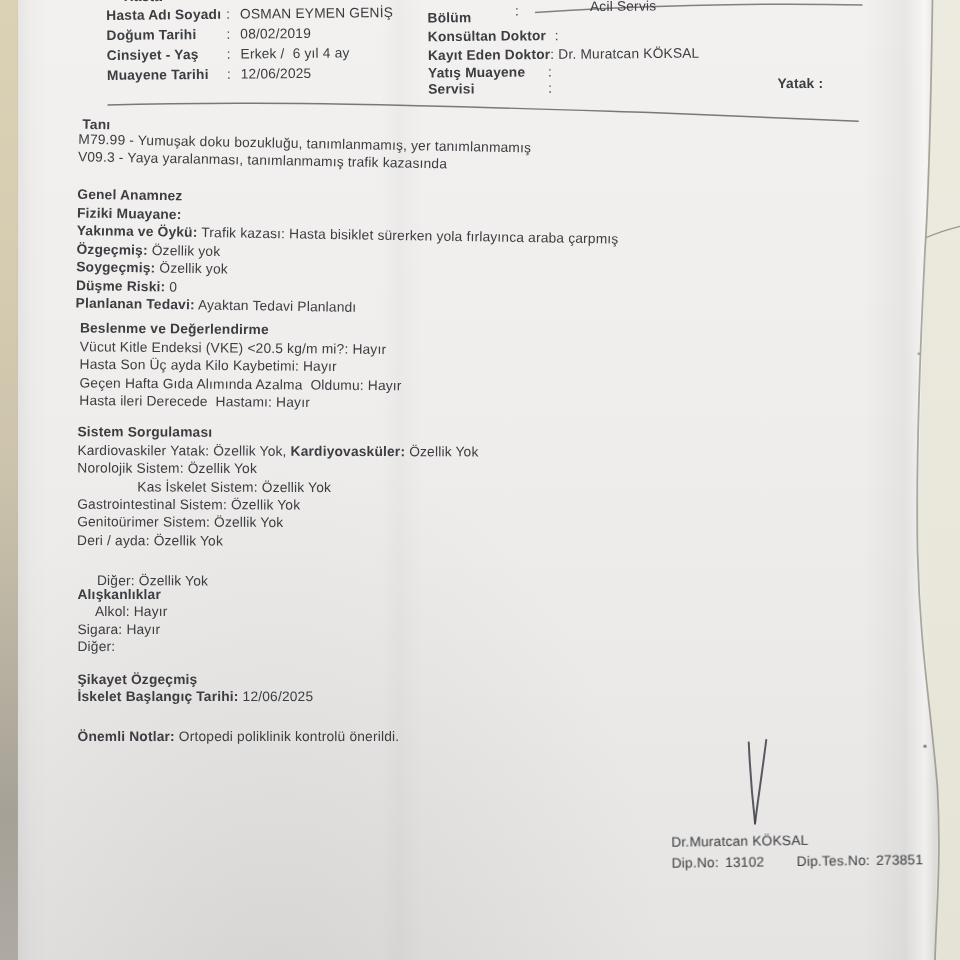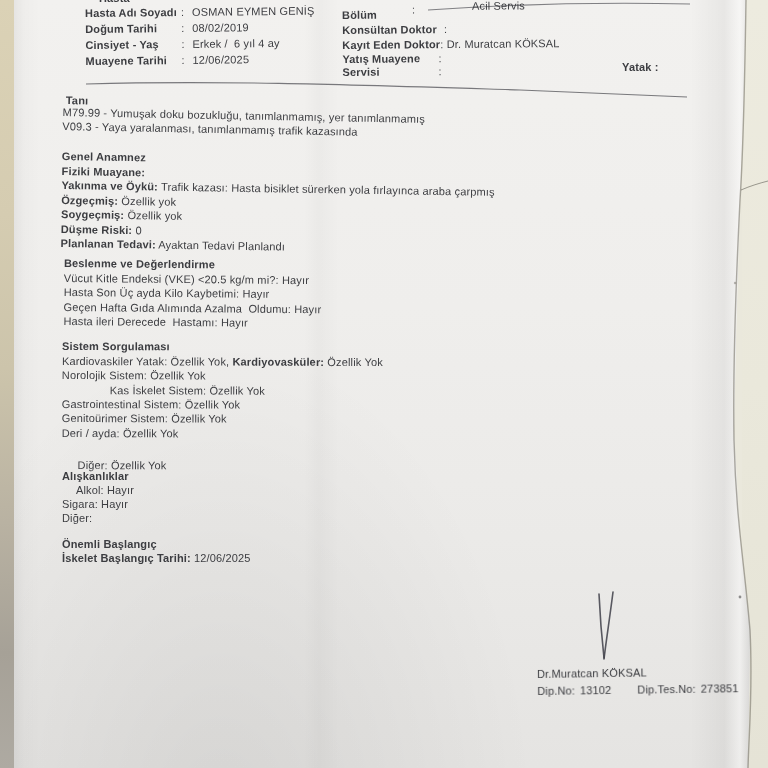--- a/index.html
+++ b/index.html
@@ -120,24 +120,25 @@
     </div>
 
     <div class="sec" style="left:62px;top:470px;">
       <div class="ln b" style="left:0;top:0;">Alışkanlıklar</div>
       <div class="ln" style="left:0;top:14px;margin-left:14px;">Alkol: Hayır</div>
       <div class="ln" style="left:0;top:28px;">Sigara: Hayır</div>
       <div class="ln" style="left:0;top:42px;">Diğer:</div>
     </div>
 
     <div class="sec" style="left:62px;top:538px;">
-      <div class="ln b" style="left:0;top:0;">Önemli Başlangıç</div>
+      <div class="ln b" style="left:0;top:0;">Şikayet Özgeçmiş</div>
       <div class="ln" style="left:0;top:14px;"><span class="b">İskelet Başlangıç Tarihi:</span><span> 12/06/2025</span></div>
     </div>
 
+    <div class="ln" style="left:62px;top:584px;"><span class="b">Önemli Notlar:</span><span> Ortopedi poliklinik kontrolü önerildi.</span></div>
 
     <div class="sec" style="left:537px;top:668px;transform:rotate(-0.8deg);">
       <div class="ln" style="left:0;top:0;">Dr.Muratcan KÖKSAL</div>
       <div class="ln" style="left:0;top:17px;"><span>Dip.No:</span><span style="display:inline-block;width:5px;"></span><span>13102</span><span style="display:inline-block;width:26px;"></span><span>Dip.Tes.No:</span><span style="display:inline-block;width:5px;"></span><span>273851</span></div>
     </div>
 
   </div>
 </div>
 
 </body></html>

